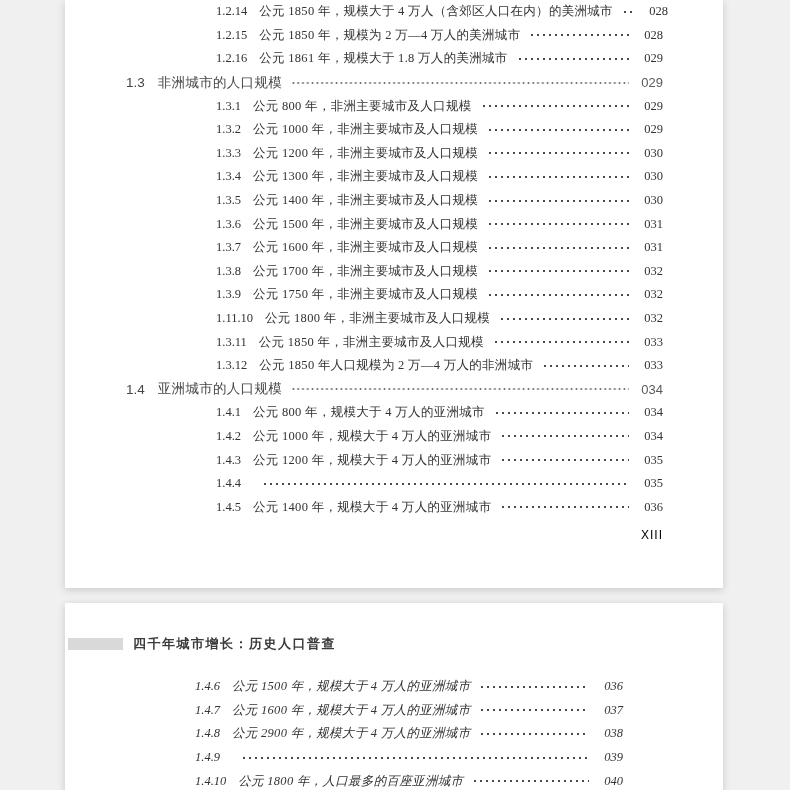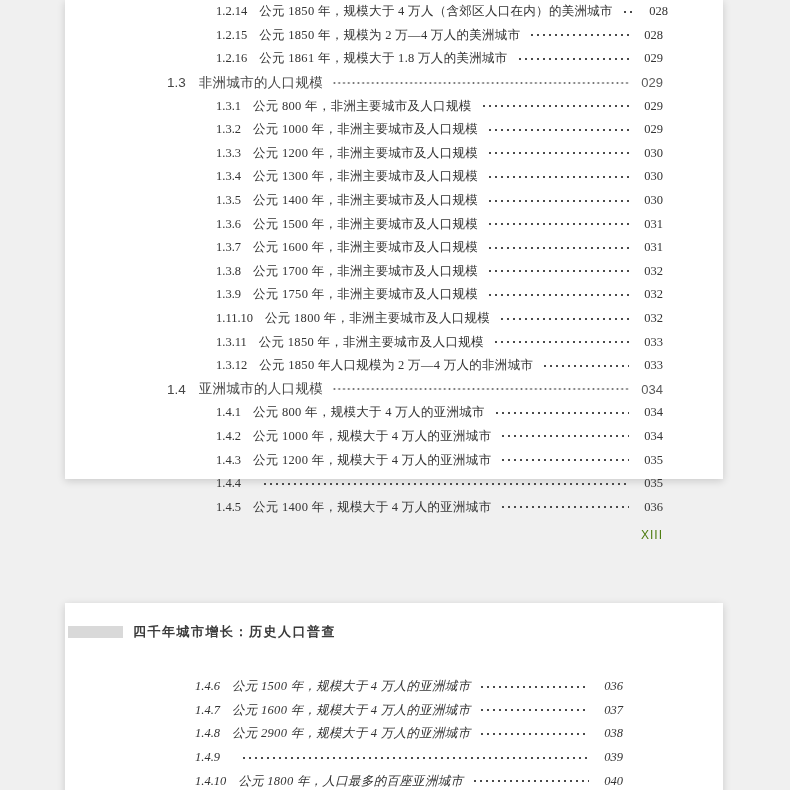--- a/index.html
+++ b/index.html
@@ -9,35 +9,35 @@
     background: #f0f0f0;
     font-family: "Liberation Serif", serif;
   }
   .canvas { position: relative; width: 790px; height: 790px; }
 
   .page {
     position: absolute; left: 65px; width: 658px;
     background: #ffffff;
     box-shadow: 0 2px 8px rgba(0,0,0,0.16);
   }
-  .page-top { top: 0; height: 479px; }
+  .page-top { top: 0; height: 588px; }
   .page-bottom { top: 603px; height: 230px; }
 
   .toc-list { position: absolute; left: 0; right: 0; }
   .toc-list-top { top: 0; }
   .toc-list-bottom { top: 72px; }
 
   .row {
     height: 23.6px;
     display: flex; align-items: center;
     white-space: nowrap;
   }
   
   .toc-list-top .row.item    { padding-left: 151px; padding-right: 60px; }
-  .toc-list-top .row.section { padding-left: 102px; padding-right: 60px; }
+  .toc-list-top .row.section { padding-left: 61px; padding-right: 60px; }
   
   .toc-list-bottom .row.item { padding-left: 130px; padding-right: 100px; font-style: italic; }
 
   .row.item {
     font-size: 12.5px; color: #333333;
     font-family: "Liberation Serif", serif;
   }
   .row.section {
     font-size: 13.5px; color: #464646;
     font-family: "Liberation Sans", sans-serif;
@@ -64,25 +64,25 @@
 
   .pg { min-width: 26px; text-align: right; }
   .row.section .pg {
     font-family: "Liberation Sans", sans-serif;
     font-size: 13px; color: #5a5a5a;
   }
 
   .folio {
     position: absolute; top: 528px; right: 60px;
     font-family: "Liberation Sans", sans-serif;
-    font-size: 12px; color: #4d7c0f; letter-spacing: 1px;
+    font-size: 12px; color: #000000; letter-spacing: 1px;
   }
 
   .running-header {
-    position: absolute; top: 21px; left: 3px;
+    position: absolute; top: 33px; left: 3px;
     display: flex; align-items: center; height: 15px;
   }
   .header-bar {
     display: inline-block;
     width: 55px; height: 12px;
     background: #d9d9d9;
     margin-right: 10px;
   }
   .header-title {
     font-family: "Liberation Serif", serif;

